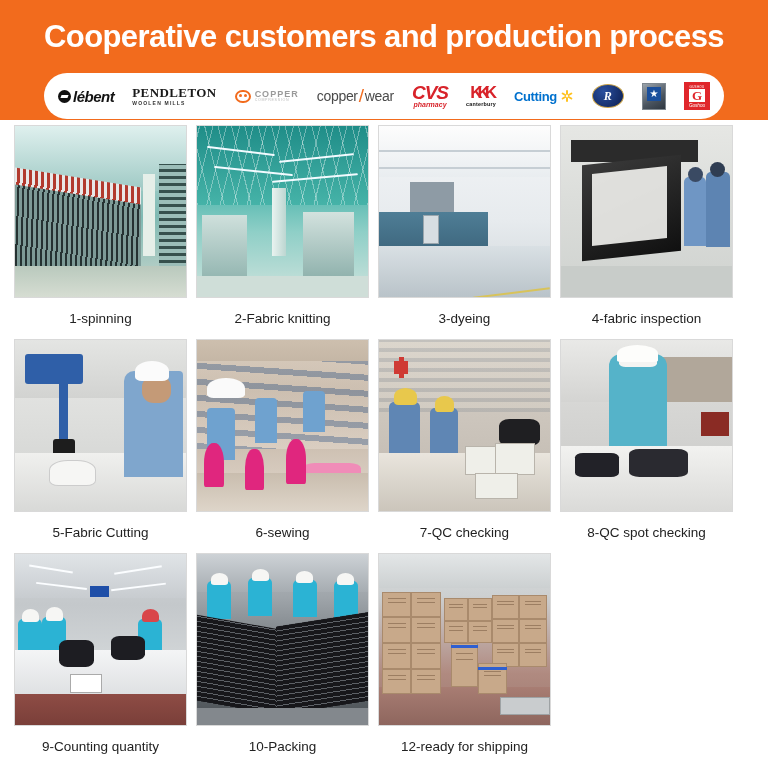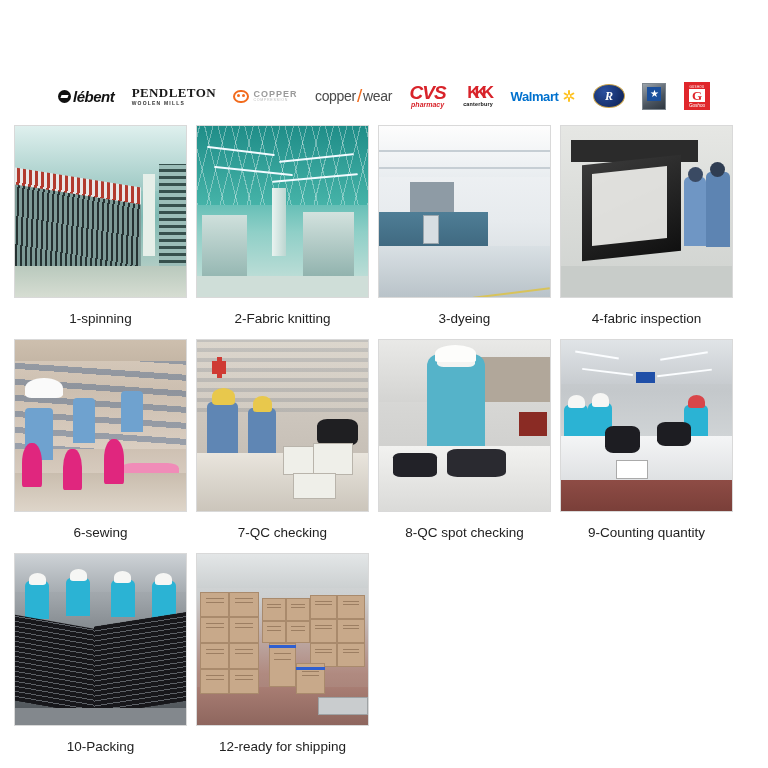--- a/index.html
+++ b/index.html
@@ -289,20 +289,23 @@
   .s12 .carton::after{content:"";position:absolute;left:18%;top:22%;width:64%;height:12%;
     border-top:1px solid #9c7e62;border-bottom:1px solid #9c7e62;}
   .s12 .blue{position:absolute;height:3px;background:#2f5fd0;}
   .s12 .cart{right:0;bottom:6%;width:28%;height:9%;background:#c9ccce;border:1px solid #9ea2a4;}
 </style>
 </head>
 <body>
 
 <div class="page">
 
+  <div class="banner">
+    <div class="banner-title">Cooperative customers and production process</div>
+  </div>
 
   <div class="logo-pill">
 
     <div class="logo">
       <div class="lg-lebent">
         <span class="swirl"></span>
         <span>lébent</span>
       </div>
     </div>
 
@@ -340,21 +343,21 @@
 
     <div class="logo">
       <div class="lg-canterbury">
         <div class="kk">KKK</div>
         <div class="cb">canterbury</div>
       </div>
     </div>
 
     <div class="logo">
       <div class="lg-walmart">
-        <span class="wm">Walmart</span>
+        <span class="wm">Cutting</span>
         <span class="spark">
           <i style="transform:rotate(0deg)"></i>
             <i style="transform:rotate(60deg)"></i>
             <i style="transform:rotate(120deg)"></i>
           <i style="transform:rotate(180deg)"></i>
             <i style="transform:rotate(240deg)"></i>
             <i style="transform:rotate(300deg)"></i>
         </span>
       </div>
     </div>
@@ -438,20 +441,36 @@
           <div class="lay w1"></div>
           <div class="lay w2"></div>
           <div class="lay h1"></div>
           <div class="lay h2"></div>
           <div class="lay floor"></div>
         </div>
       </div>
       <div class="caption">4-fabric inspection</div>
     </div>
 
+    <div class="cell">
+      <div class="photo">
+        <div class="scene s5">
+          <div class="lay wall"></div>
+          <div class="lay blue"></div>
+          <div class="lay arm"></div>
+          <div class="lay head"></div>
+          <div class="lay table"></div>
+          <div class="lay worker"></div>
+          <div class="lay face"></div>
+          <div class="lay cap"></div>
+          <div class="lay fab"></div>
+        </div>
+      </div>
+      <div class="caption">5-Fabric Cutting</div>
+    </div>
 
     <div class="cell">
       <div class="photo">
         <div class="scene s6">
           <div class="lay rows"></div>
           <div class="lay w" style="left:6%;top:40%;width:16%;height:30%"></div>
           <div class="lay w" style="left:34%;top:34%;width:13%;height:26%"></div>
           <div class="lay w" style="left:62%;top:30%;width:13%;height:24%"></div>
           <div class="lay cloth"></div>
           <div class="lay table"></div>

